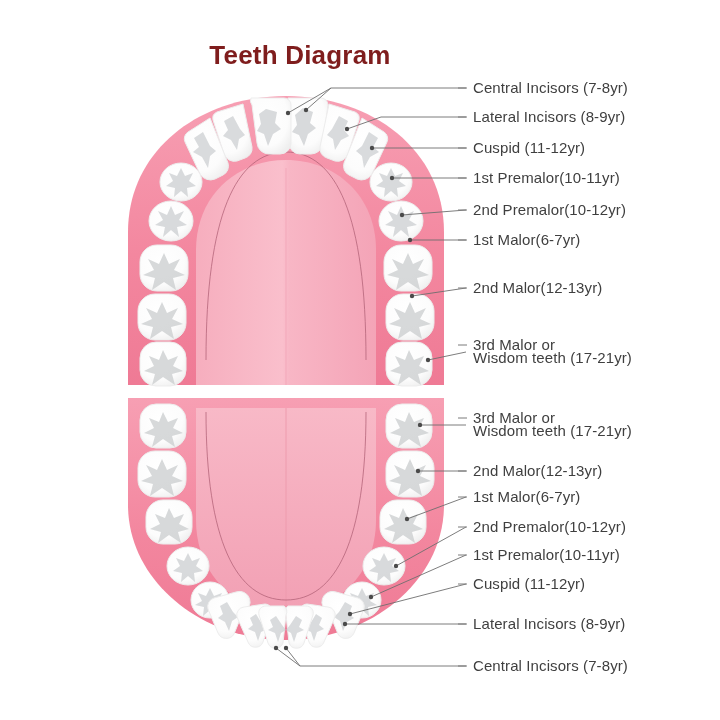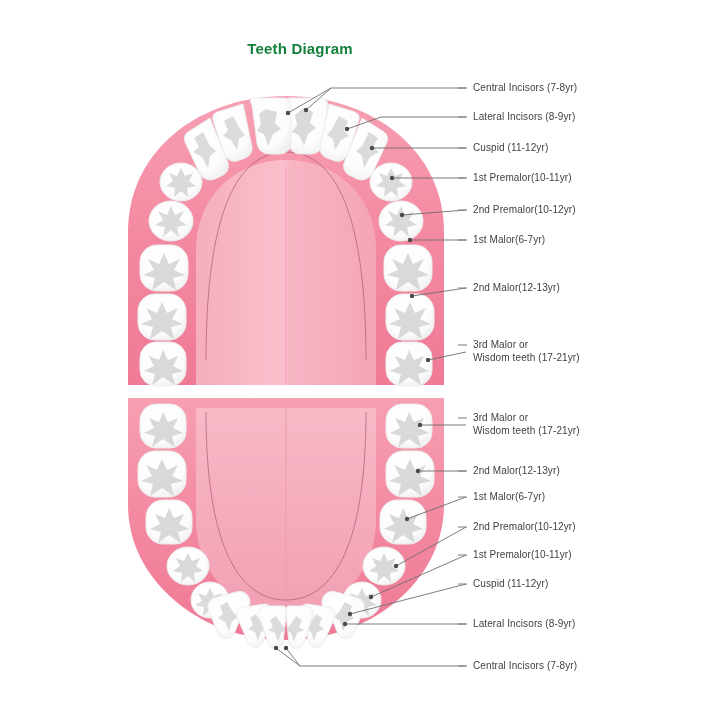--- a/index.html
+++ b/index.html
@@ -4,25 +4,25 @@
 <style>
   html,body{margin:0;padding:0;}
   body{
     width:720px;height:720px;background:#ffffff;
     font-family:"Liberation Sans", sans-serif;
     overflow:hidden;position:relative;
   }
   #stage{position:absolute;inset:0;width:720px;height:720px;}
   .title{
     position:absolute;left:0;top:40px;width:600px;text-align:center;
-    font-size:15px;font-weight:bold;color:#15803d;letter-spacing:.2px;
+    font-size:26px;font-weight:bold;color:#7f1d1d;letter-spacing:.2px;
   }
   svg{position:absolute;left:0;top:0;width:720px;height:720px;}
   .lbl{
-    position:absolute;font-size:10px;color:#3f3f3f;
+    position:absolute;font-size:15px;color:#3f3f3f;
     line-height:13px;white-space:pre;letter-spacing:.1px;
   }
 </style>
 </head>
 <body>
 
 <div id="stage">
 
   <div class="title">Teeth Diagram</div>
 

